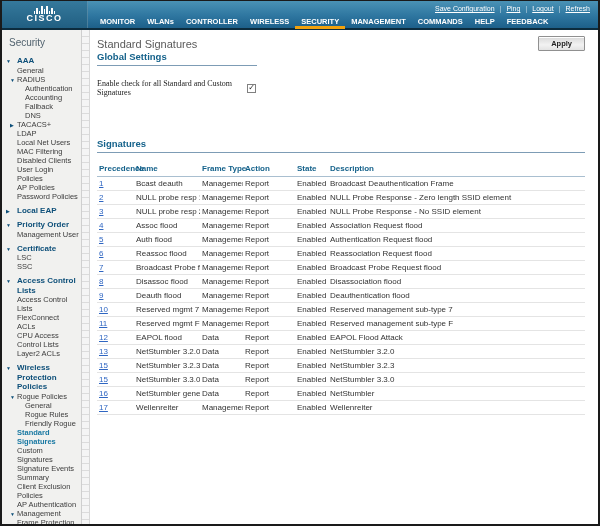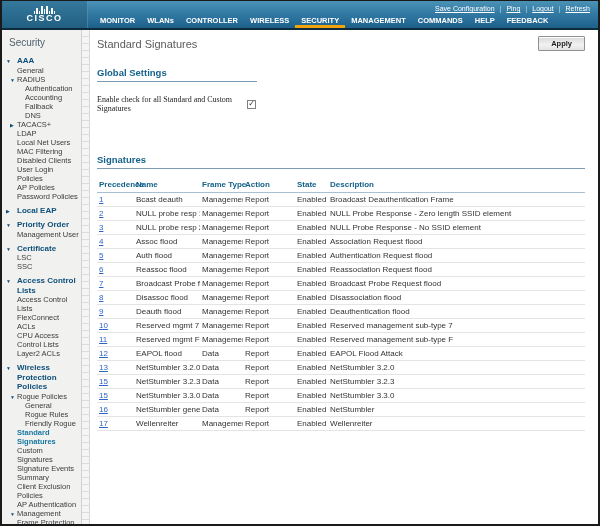--- a/index.html
+++ b/index.html
@@ -30,21 +30,21 @@
   .logo-bars i { display: block; width: 1.5px; background: #fff; }
   .logo-text { color: #fff; font-weight: bold; font-size: 9px; letter-spacing: 1.5px; line-height: 9px; }
 
   .hdr-top {
     height: 13px; display: flex; justify-content: flex-end; align-items: center;
     padding: 2px 8px 0 0; gap: 5px;
   }
   .util-link { color: #fff; font-size: 7px; text-decoration: underline; cursor: pointer; white-space: nowrap; }
   .sep { color: rgba(255,255,255,.65); font-size: 7px; }
 
-  .hdr-nav { height: 14px; display: flex; align-items: flex-end; padding-left: 92px; }
+  .hdr-nav { height: 14px; display: flex; align-items: center; padding-left: 92px; }
   .nav-item {
     font-size: 7.5px; font-weight: bold; color: #fff; text-decoration: none;
     padding: 3px 6px 0 6px; border-bottom: 3px solid transparent; cursor: pointer;
     white-space: nowrap;
   }
   .nav-item.active { border-bottom-color: #f2a20d; }
 
   
   .body-row { flex: 1; display: flex; min-height: 0; }
 
@@ -77,21 +77,21 @@
     font-family: inherit; font-size: 7.5px; font-weight: bold; color: #222;
     background: linear-gradient(180deg, #d9d9d9 0%, #f2f2f2 60%, #e3e3e3 100%);
     border: 1px solid #909090; border-radius: 1px; padding: 2px 12px; cursor: pointer;
     box-shadow: inset 0 1px 0 #fff;
   }
 
   h2.section-heading {
     font-size: 9.5px; font-weight: bold; color: #15628b;
     padding-bottom: 3px; border-bottom: 1px solid #7d9cb5;
   }
-  .gs h2 { width: 160px; margin-top: 16px; }
+  .gs h2 { width: 160px; }
   .sig h2 { margin-top: 41px; }
 
   .setting-row { display: flex; align-items: center; margin-top: 13px; font-size: 8px; color: #222; font-family: Liberation Serif, serif; }
   .setting-label { width: 150px; }
   .checkbox {
     width: 9px; height: 9px; border: 1px solid #808080; background: #fff;
     display: inline-flex; align-items: center; justify-content: center;
     font-size: 8px; line-height: 8px; color: #2a2a2a; cursor: pointer;
   }
 

